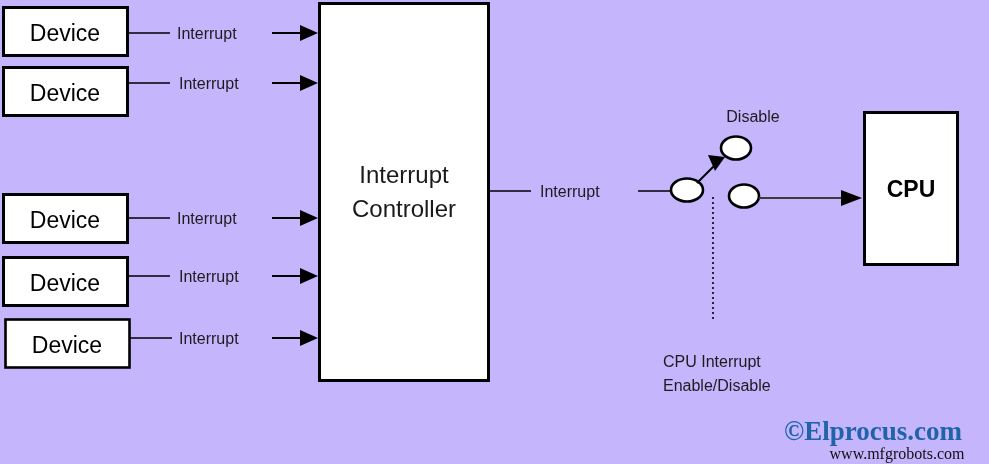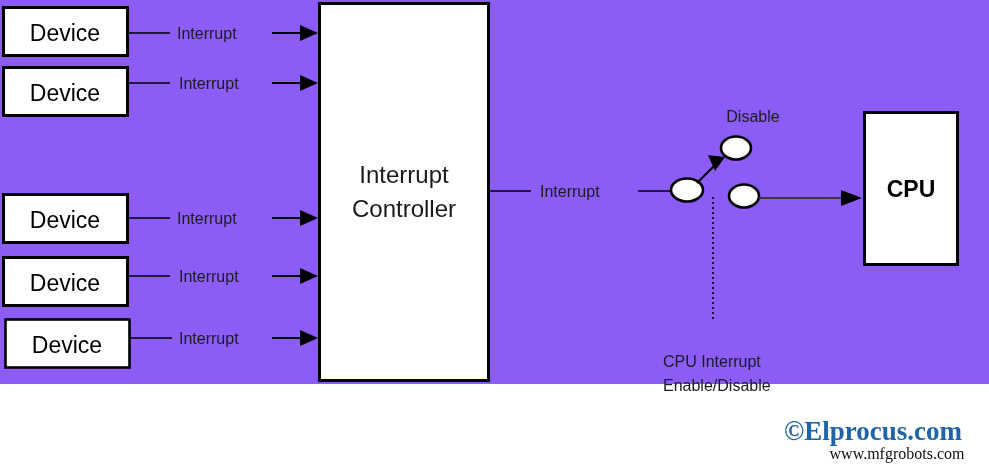--- a/index.html
+++ b/index.html
@@ -9,22 +9,22 @@
   }
   body {
     width: 989px;
     height: 464px;
     font-family: "Liberation Sans", sans-serif;
     overflow: hidden;
   }
   #diagram-root {
     position: relative;
     width: 989px;
-    height: 384px;
-    background: #8b5cf6;
+    height: 464px;
+    background: #c4b5fd;
   }
   svg#diagram-svg {
     position: absolute;
     left: 0;
     top: 0;
     width: 989px;
     height: 464px;
     display: block;
   }
   .box-label {

